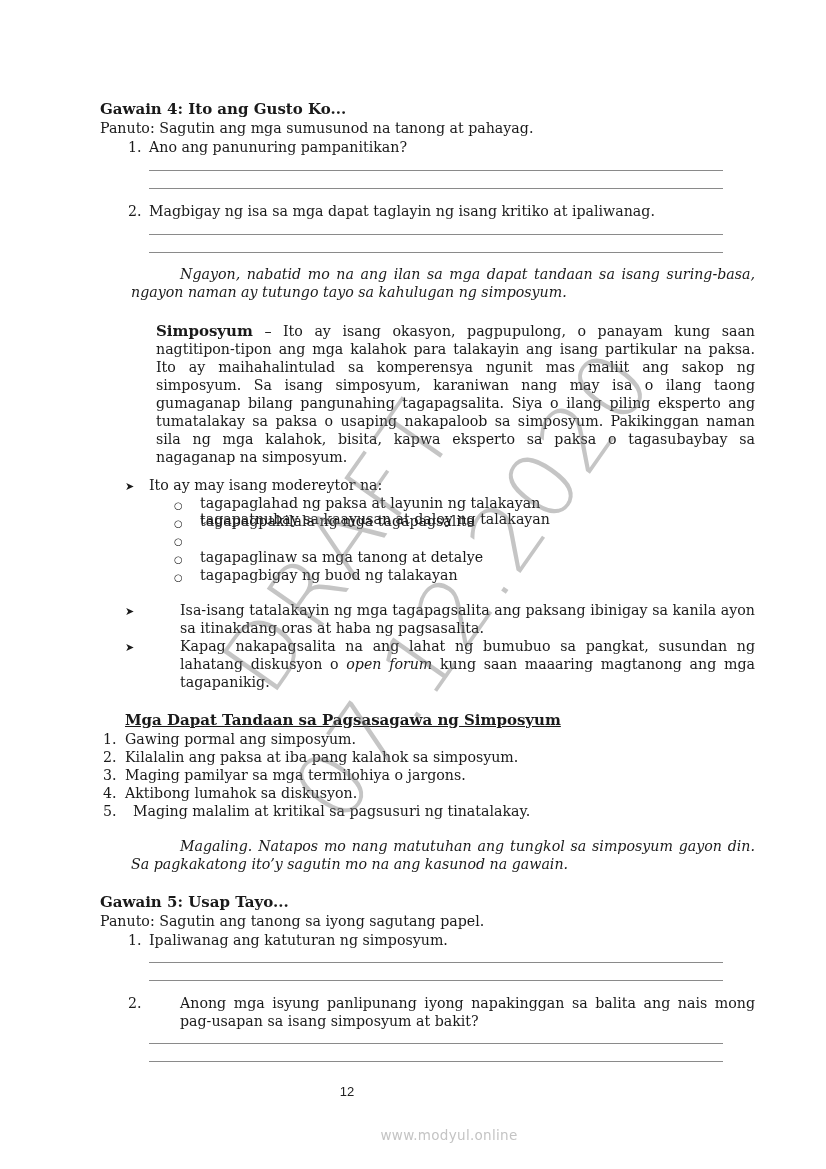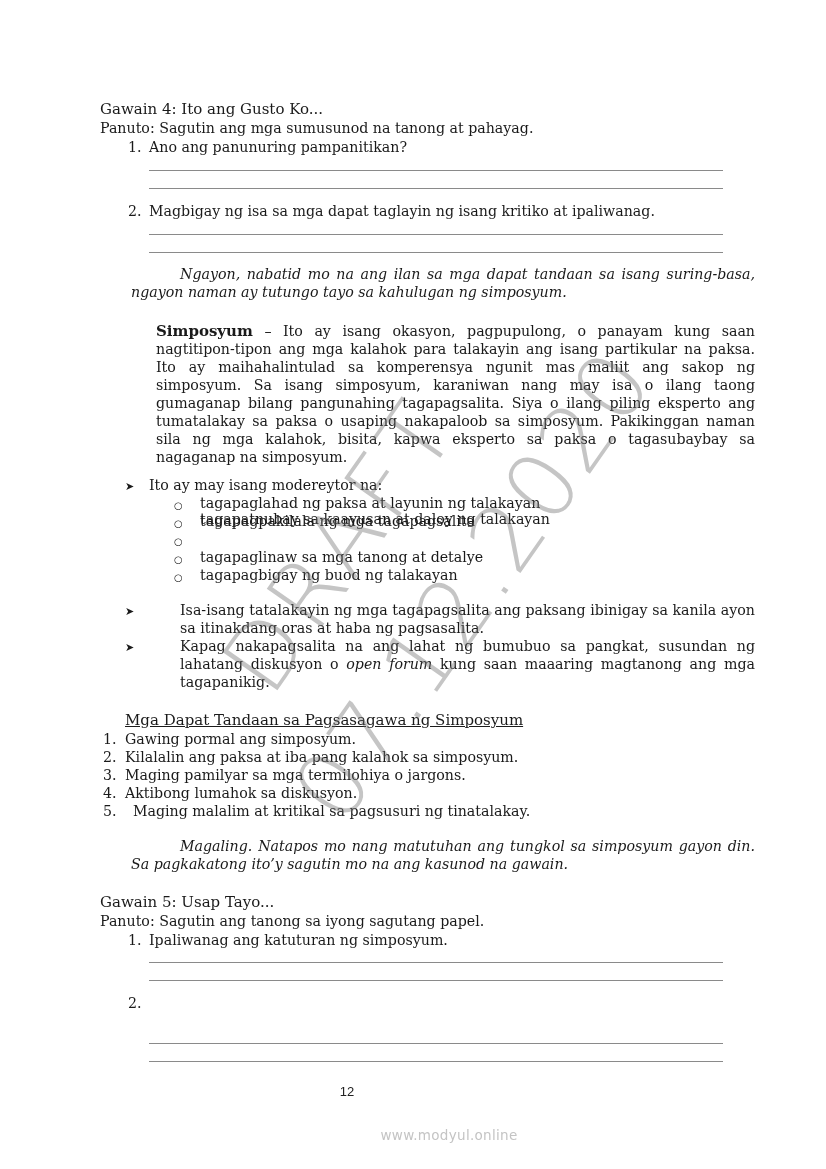--- a/index.html
+++ b/index.html
@@ -3,21 +3,21 @@
 <meta charset="utf-8">
 <style>
   html, body { margin: 0; padding: 0; background: #ffffff; }
   body { width: 826px; height: 1169px; position: relative; overflow: hidden; }
   .page {
     position: absolute; left: 0; top: 0; width: 826px; height: 1169px;
     font-family: "DejaVu Serif", "Liberation Serif", serif;
     color: #1a1a1a; font-size: 14.2px; line-height: 18px;
   }
   .abs { position: absolute; }
-  .h-bold { font-weight: normal; font-size: 15px; text-align: center; }
+  .h-bold { font-weight: bold; font-size: 15px; text-align: center; }
   .line { position: absolute; height: 1px; background: #8a8a8a; }
   .italic { font-style: italic; }
   .justify { text-align: justify; text-align-last: left; margin-left: 31px; }
   .num { position: absolute; }
   .bullet-arrow { position: absolute; font-family: "DejaVu Sans", sans-serif; font-size: 11px; }
   .bullet-circle { position: absolute; font-family: "DejaVu Sans", sans-serif; font-size: 10px; }
   .underline { text-decoration: underline; }
   .footer-num { position: absolute; left: 0; width: 694px; top: 1083px; text-align: center;
     font-family: "Liberation Sans", sans-serif; font-size: 13px; color: #222; }
   .footer-url { position: absolute; left: 0; width: 826px; top: 1126px; text-align: center;
@@ -92,20 +92,21 @@
 
   <div class="abs h-bold" style="left:100px; top:893px;">Gawain 5: Usap Tayo...</div>
   <div class="abs" style="left:100px; top:912px;">Panuto: Sagutin ang tanong sa iyong sagutang papel.</div>
 
   <div class="num" style="left:128px; top:931px;">1.</div>
   <div class="abs" style="left:149px; top:931px;">Ipaliwanag ang katuturan ng simposyum.</div>
   <div class="line" style="left:149px; top:962px; width:574px;"></div>
   <div class="line" style="left:149px; top:980px; width:574px;"></div>
 
   <div class="num" style="left:128px; top:994px;">2.</div>
+  <div class="abs justify" style="left:149px; top:994px; width:575px;">Anong mga isyung panlipunang iyong napakinggan sa balita ang nais mong pag-usapan sa isang simposyum at bakit?</div>
   <div class="line" style="left:149px; top:1043px; width:574px;"></div>
   <div class="line" style="left:149px; top:1061px; width:574px;"></div>
 
   <div class="watermark wm1">DRAFT</div>
   <div class="watermark wm2">07.12.2020</div>
 
   <div class="footer-num">12</div>
   <div class="footer-url">www.modyul.online</div>
 </div>
 

